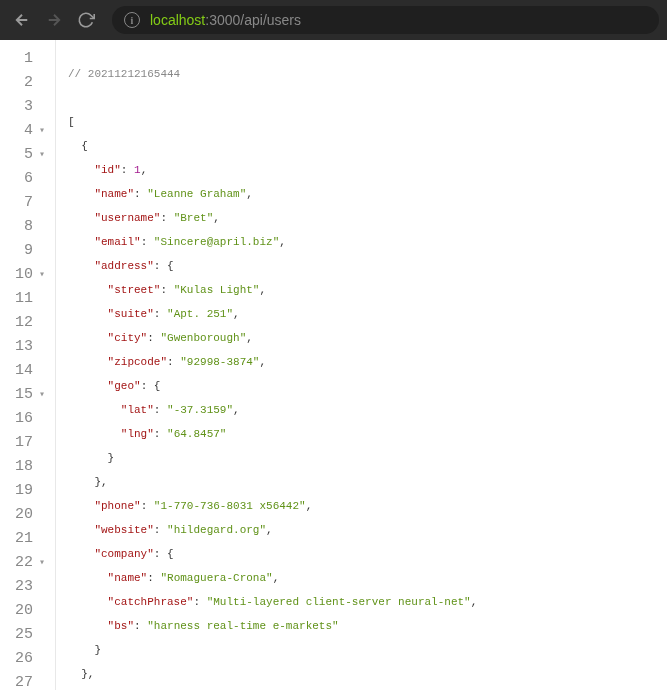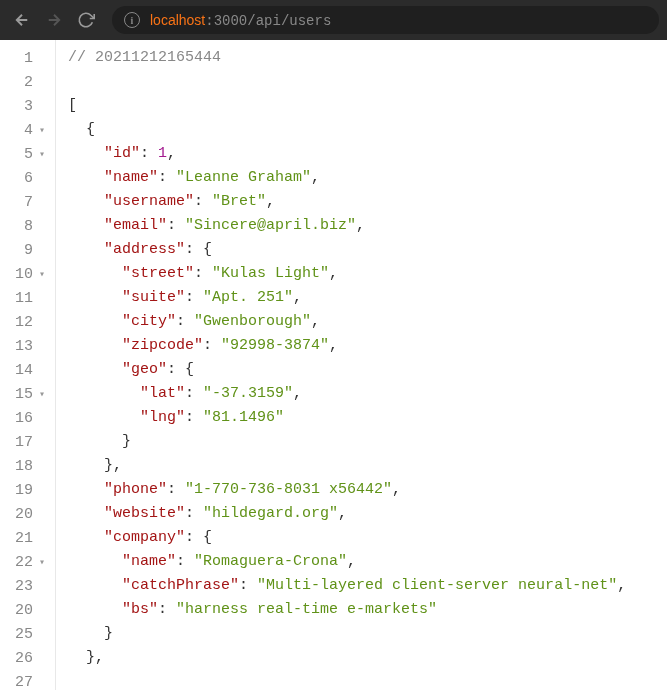--- a/index.html
+++ b/index.html
@@ -60,25 +60,24 @@
       font-size: 10px;
       color: #888;
       font-weight: bold;
       font-family: serif;
     }
     .url-text {
       display: flex;
       align-items: baseline;
     }
     .url-host {
-      color: #f97316;
+      color: #84cc16;
     }
     .url-rest {
       color: #888;
-      font-family: Liberation Mono, monospace;
     }
     .code-area {
       display: flex;
       background: #fff;
       height: calc(100% - 40px);
     }
     .gutter {
       width: 56px;
       background: #fff;
       border-right: 1px solid #e8e8e8;
@@ -98,23 +97,23 @@
       width: 26px;
       text-align: right;
     }
     .fold-marker {
       width: 10px;
       color: #999;
       font-size: 10px;
     }
     .code-content {
       flex: 1;
-      padding-top: 6px;
+      padding-top: 22px;
       padding-left: 12px;
-      font-size: 15px;
+      font-size: 11px;
       line-height: 24px;
     }
     .code-line {
       height: 24px;
       white-space: pre;
     }
     .comment { color: #888; }
     .punct { color: #333; }
     .key { color: #a31515; }
     .num { color: #a31a8e; }
@@ -270,21 +269,21 @@
     <div class="code-line"><span class="punct">    </span><span class="key">"name"</span><span class="punct">: </span><span class="str">"<span>Leanne Graham</span>"</span><span class="punct">,</span></div>
     <div class="code-line"><span class="punct">    </span><span class="key">"username"</span><span class="punct">: </span><span class="str">"<span>Bret</span>"</span><span class="punct">,</span></div>
     <div class="code-line"><span class="punct">    </span><span class="key">"email"</span><span class="punct">: </span><span class="str">"<span>Sincere@april.biz</span>"</span><span class="punct">,</span></div>
     <div class="code-line"><span class="punct">    </span><span class="key">"address"</span><span class="punct">: {</span></div>
     <div class="code-line"><span class="punct">      </span><span class="key">"street"</span><span class="punct">: </span><span class="str">"<span>Kulas Light</span>"</span><span class="punct">,</span></div>
     <div class="code-line"><span class="punct">      </span><span class="key">"suite"</span><span class="punct">: </span><span class="str">"<span>Apt. 251</span>"</span><span class="punct">,</span></div>
     <div class="code-line"><span class="punct">      </span><span class="key">"city"</span><span class="punct">: </span><span class="str">"<span>Gwenborough</span>"</span><span class="punct">,</span></div>
     <div class="code-line"><span class="punct">      </span><span class="key">"zipcode"</span><span class="punct">: </span><span class="str">"<span>92998-3874</span>"</span><span class="punct">,</span></div>
     <div class="code-line"><span class="punct">      </span><span class="key">"geo"</span><span class="punct">: {</span></div>
     <div class="code-line"><span class="punct">        </span><span class="key">"lat"</span><span class="punct">: </span><span class="str">"<span>-37.3159</span>"</span><span class="punct">,</span></div>
-    <div class="code-line"><span class="punct">        </span><span class="key">"lng"</span><span class="punct">: </span><span class="str">"<span>81.1496</span>"</span></div>
+    <div class="code-line"><span class="punct">        </span><span class="key">"lng"</span><span class="punct">: </span><span class="str">"<span>64.8457</span>"</span></div>
     <div class="code-line"><span class="punct">      }</span></div>
     <div class="code-line"><span class="punct">    },</span></div>
     <div class="code-line"><span class="punct">    </span><span class="key">"phone"</span><span class="punct">: </span><span class="str">"<span>1-770-736-8031 x56442</span>"</span><span class="punct">,</span></div>
     <div class="code-line"><span class="punct">    </span><span class="key">"website"</span><span class="punct">: </span><span class="str">"<span>hildegard.org</span>"</span><span class="punct">,</span></div>
     <div class="code-line"><span class="punct">    </span><span class="key">"company"</span><span class="punct">: {</span></div>
     <div class="code-line"><span class="punct">      </span><span class="key">"name"</span><span class="punct">: </span><span class="str">"<span>Romaguera-Crona</span>"</span><span class="punct">,</span></div>
     <div class="code-line"><span class="punct">      </span><span class="key">"catchPhrase"</span><span class="punct">: </span><span class="str">"<span>Multi-layered client-server neural-net</span>"</span><span class="punct">,</span></div>
     <div class="code-line"><span class="punct">      </span><span class="key">"bs"</span><span class="punct">: </span><span class="str">"<span>harness real-time e-markets</span>"</span></div>
     <div class="code-line"><span class="punct">    }</span></div>
     <div class="code-line"><span class="punct">  },</span></div>

